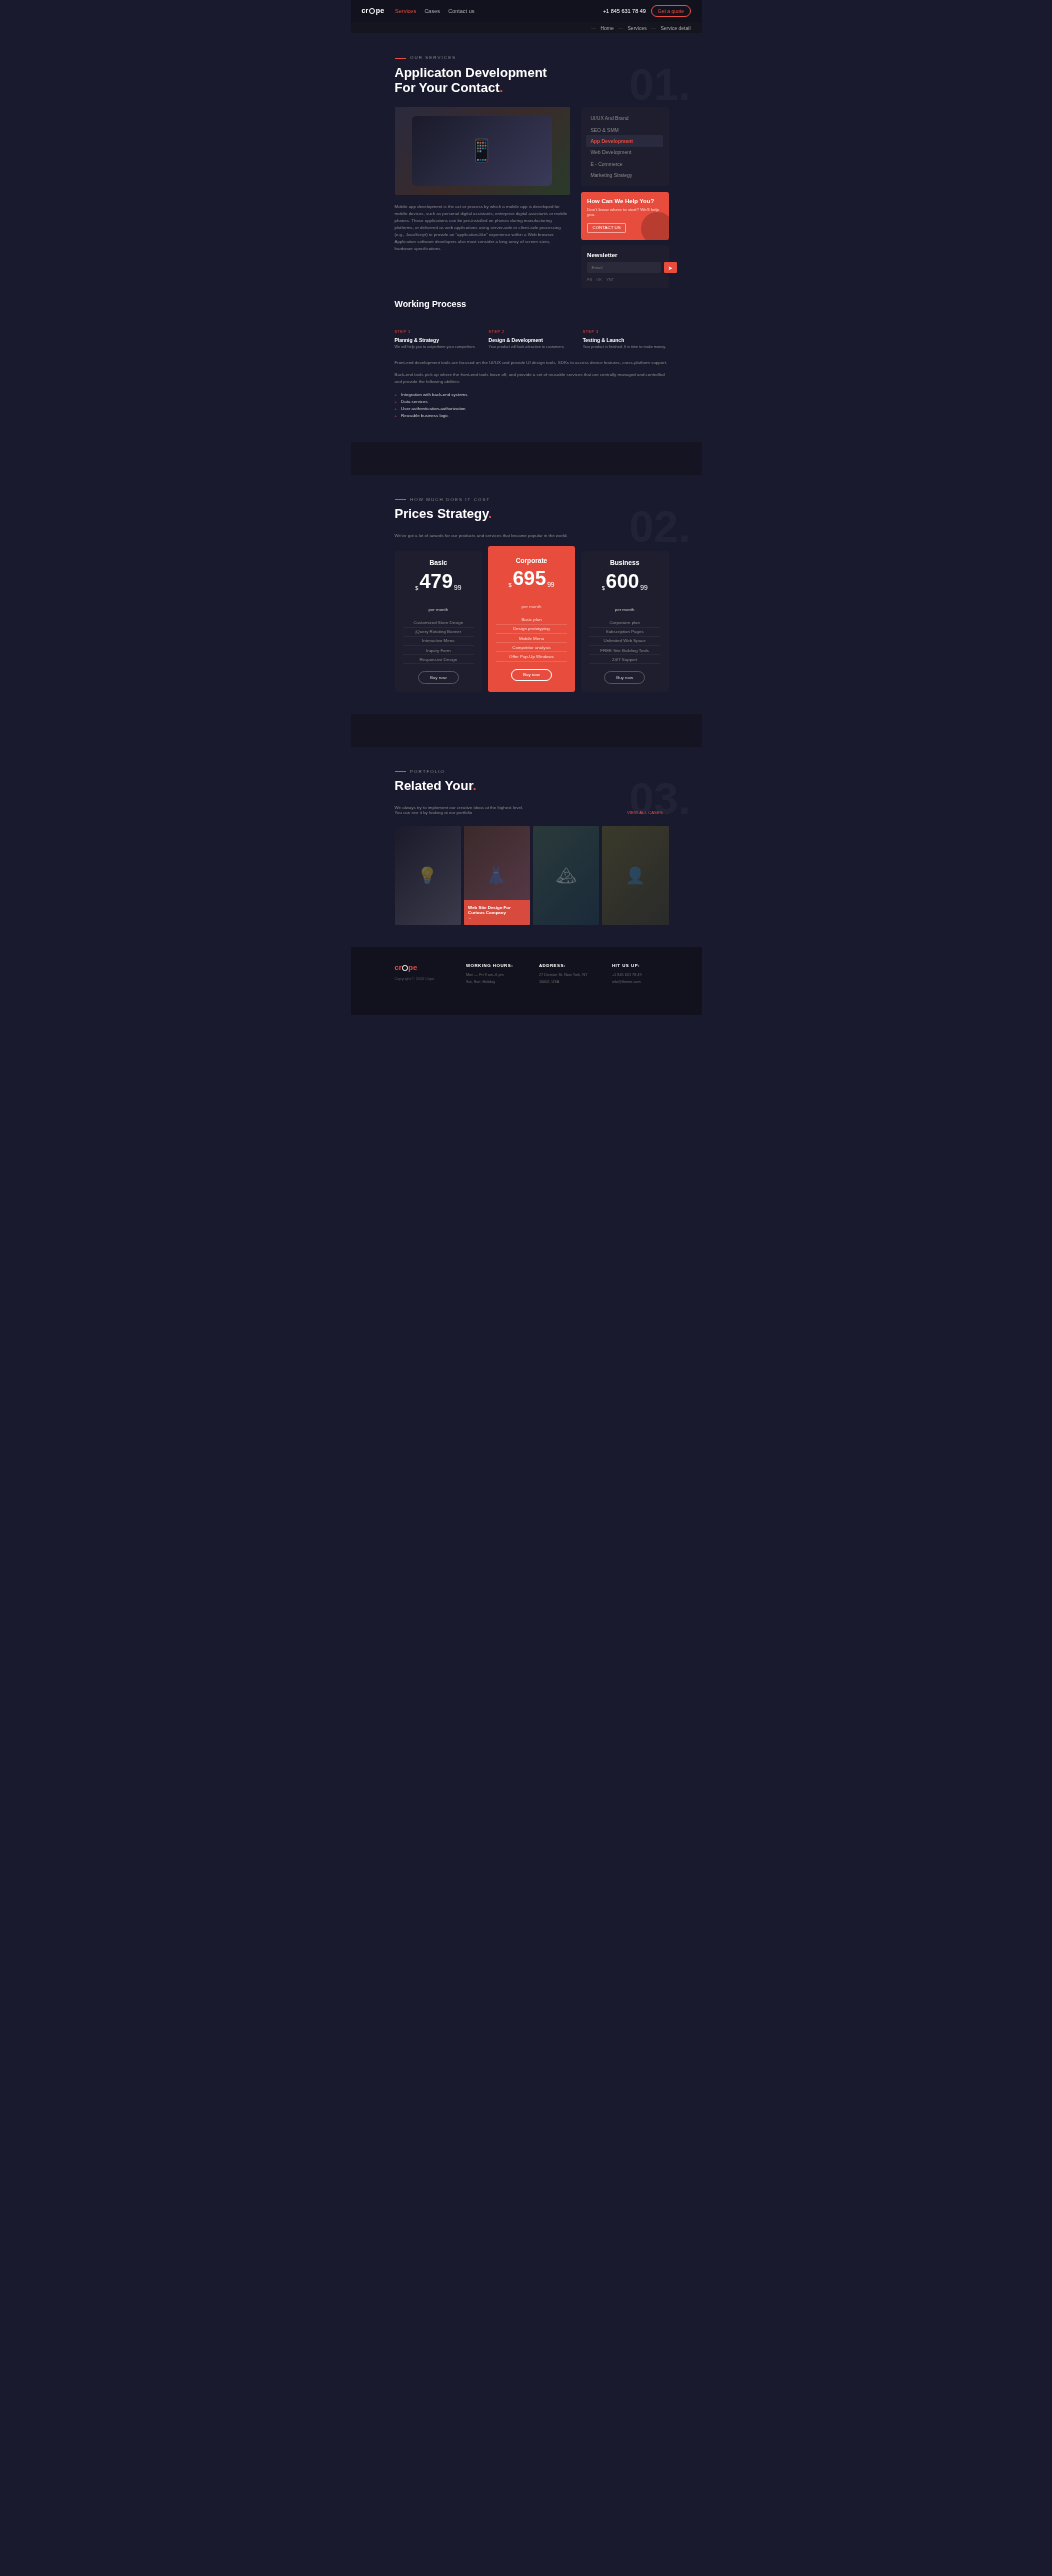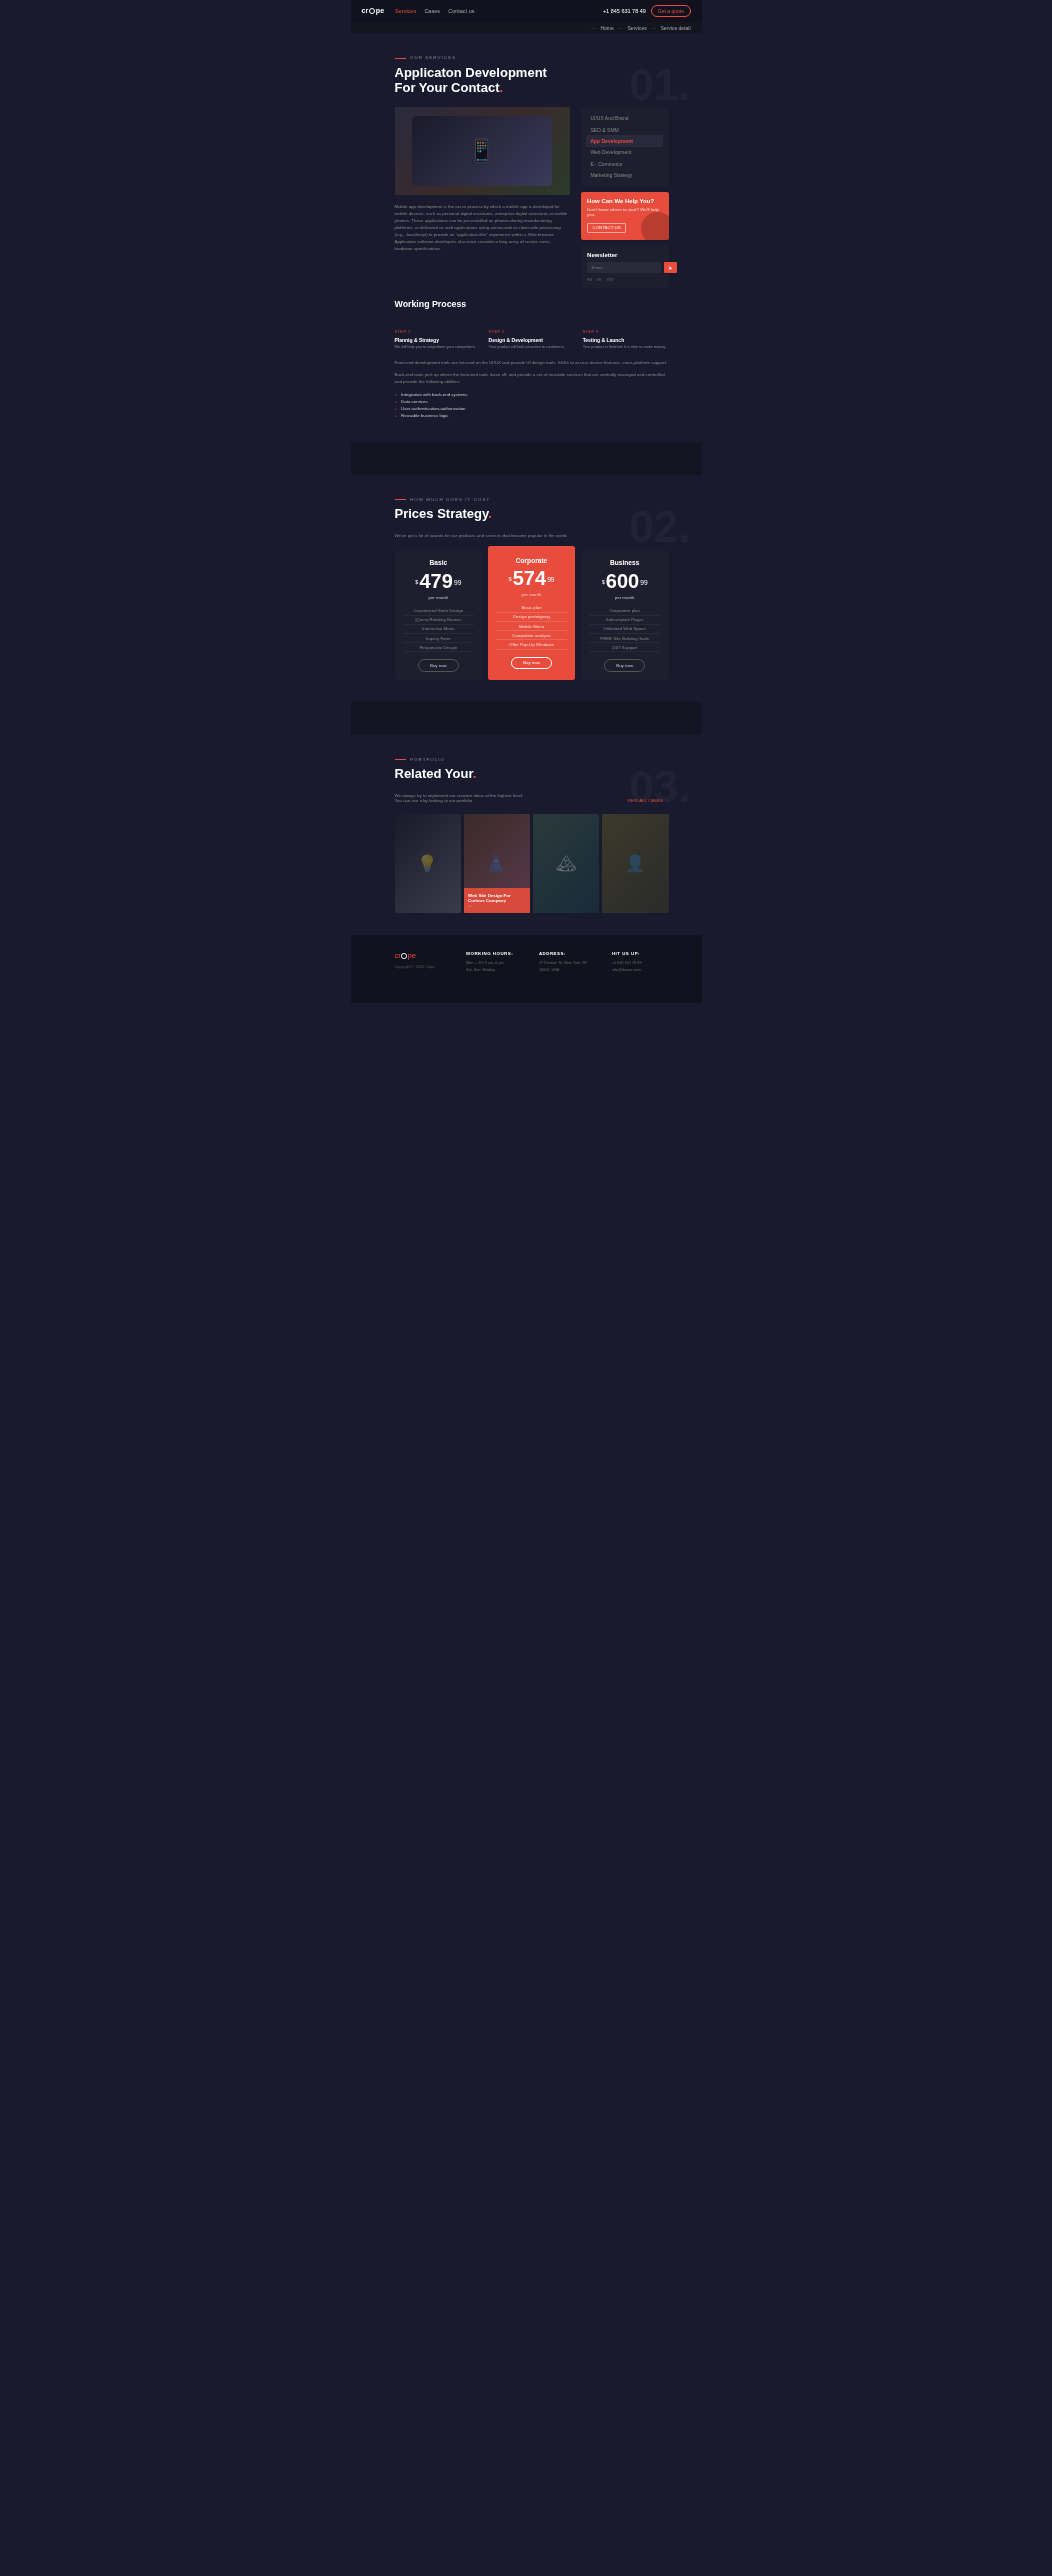--- a/index.html
+++ b/index.html
@@ -253,21 +253,21 @@
       border-radius: 2.2px;
       padding: 8.2px;
       text-align: center;
     }
     .pricing-card.featured {
       background: #e74c3c;
       margin-top: -5.5px;
       padding-top: 11px;
     }
     .plan-name { font-size: 6.6px; font-weight: bold; margin-bottom: 4.4px; }
-    .plan-price { display: flex; align-items: center; justify-content: center; gap: 1.1px; margin-bottom: 4px; }
+    .plan-price { display: flex; align-items: flex-end; justify-content: center; gap: 1.1px; margin-bottom: 16px; }
     .price-dollar { font-size: 5.5px; margin-top: 2.7px; }
     .price-amount { font-size: 20px; font-weight: bold; line-height: 1; }
     .price-cents { font-size: 6.6px; margin-top: 2.7px; }
     .price-period { font-size: 4.4px; color: rgba(255,255,255,0.7); margin-bottom: 6.6px; }
     .plan-features { list-style: none; margin-bottom: 6.6px; }
     .plan-features li { font-size: 4.4px; color: #888; padding: 1.6px 0; border-bottom: 0.5px solid rgba(255,255,255,0.05); }
     .pricing-card.featured .plan-features li { color: rgba(255,255,255,0.8); border-bottom-color: rgba(255,255,255,0.15); }
     .buy-btn {
       background: transparent;
       border: 0.5px solid #555;
@@ -346,21 +346,21 @@
     
     footer {
       background: #12121f;
       padding: 16.4px 33px 16.4px 44px;
     }
     .footer-top {
       display: flex;
       gap: 16.4px;
       margin-bottom: 11px;
     }
-    .footer-logo { font-size: 7.7px; font-weight: normal; color: #fff; }
+    .footer-logo { font-size: 7.7px; font-weight: bold; color: #fff; }
     .footer-logo span { color: #e74c3c; }
     .footer-col { flex: 1; }
     .footer-col-title { font-size: 4.4px; font-weight: bold; color: #fff; margin-bottom: 4.4px; text-transform: uppercase; letter-spacing: 0.5px; }
     .footer-col-item { font-size: 3.8px; color: #666; margin-bottom: 1.6px; line-height: 1.5; }
   </style>
 </head>
 <body>
 
 <nav>
   <div style="display:flex;align-items:center;gap:0;margin-right:11px;">
@@ -505,21 +505,21 @@
         <li>Inquiry Form</li>
         <li>Responsive Design</li>
       </ul>
       <button class="buy-btn">Buy now</button>
     </div>
 
     <div class="pricing-card featured">
       <div class="plan-name">Corporate</div>
       <div class="plan-price">
         <span class="price-dollar">$</span>
-        <span class="price-amount">574</span>
+        <span class="price-amount">695</span>
         <span class="price-cents">99</span>
       </div>
       <div class="price-period">per month</div>
       <ul class="plan-features">
         <li>Basic plan</li>
         <li>Design prototyping</li>
         <li>Mobile Menu</li>
         <li>Competitor analysis</li>
         <li>Offer Pop-Up Windows</li>
       </ul>

